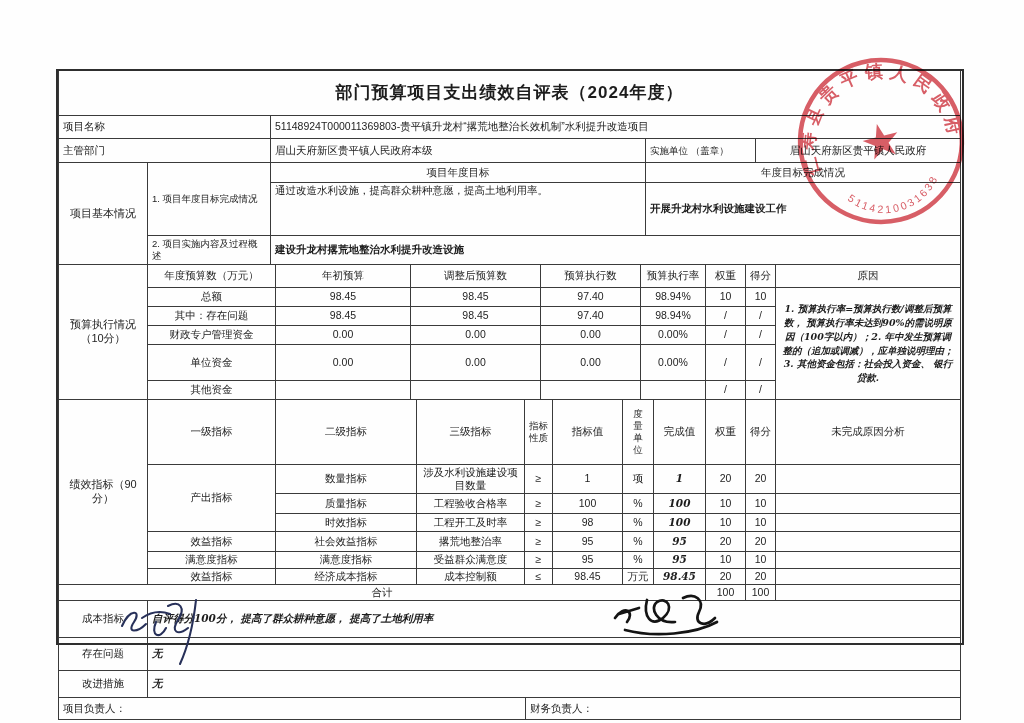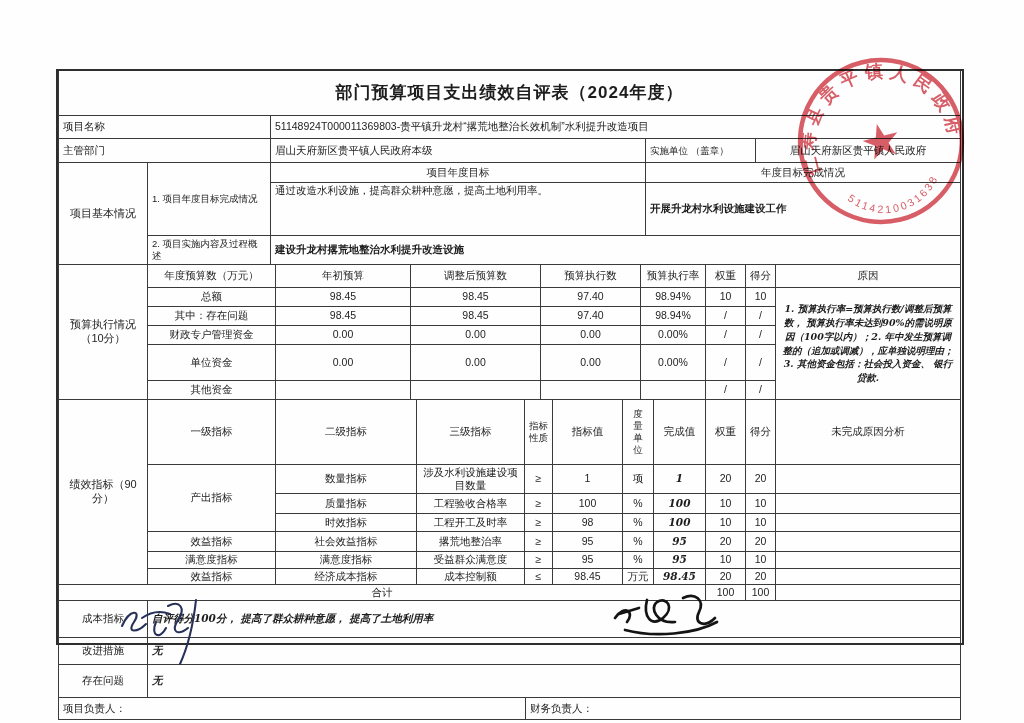--- a/index.html
+++ b/index.html
@@ -288,35 +288,35 @@
       </tr>
     </tbody>
       </table>
 
     <table>
       <colgroup>
           <col style="width:89px">
           <col style="width:813px">
         </colgroup>
       <tbody>
+          <tr style="height:33px">
+        <td>存在问题</td>
+        <td class="left hand">无</td>
+      </tr>
+    </tbody>
+      </table>
+
+    <table>
+      <colgroup>
+          <col style="width:89px">
+          <col style="width:813px">
+        </colgroup>
+      <tbody>
           <tr style="height:27px">
         <td>改进措施</td>
-        <td class="left hand">无</td>
-      </tr>
-    </tbody>
-      </table>
-
-    <table>
-      <colgroup>
-          <col style="width:89px">
-          <col style="width:813px">
-        </colgroup>
-      <tbody>
-          <tr style="height:33px">
-        <td>存在问题</td>
         <td class="left hand">无</td>
       </tr>
     </tbody>
       </table>
 
     <table>
       <colgroup>
           <col style="width:467px">
           <col style="width:435px">
         </colgroup>

